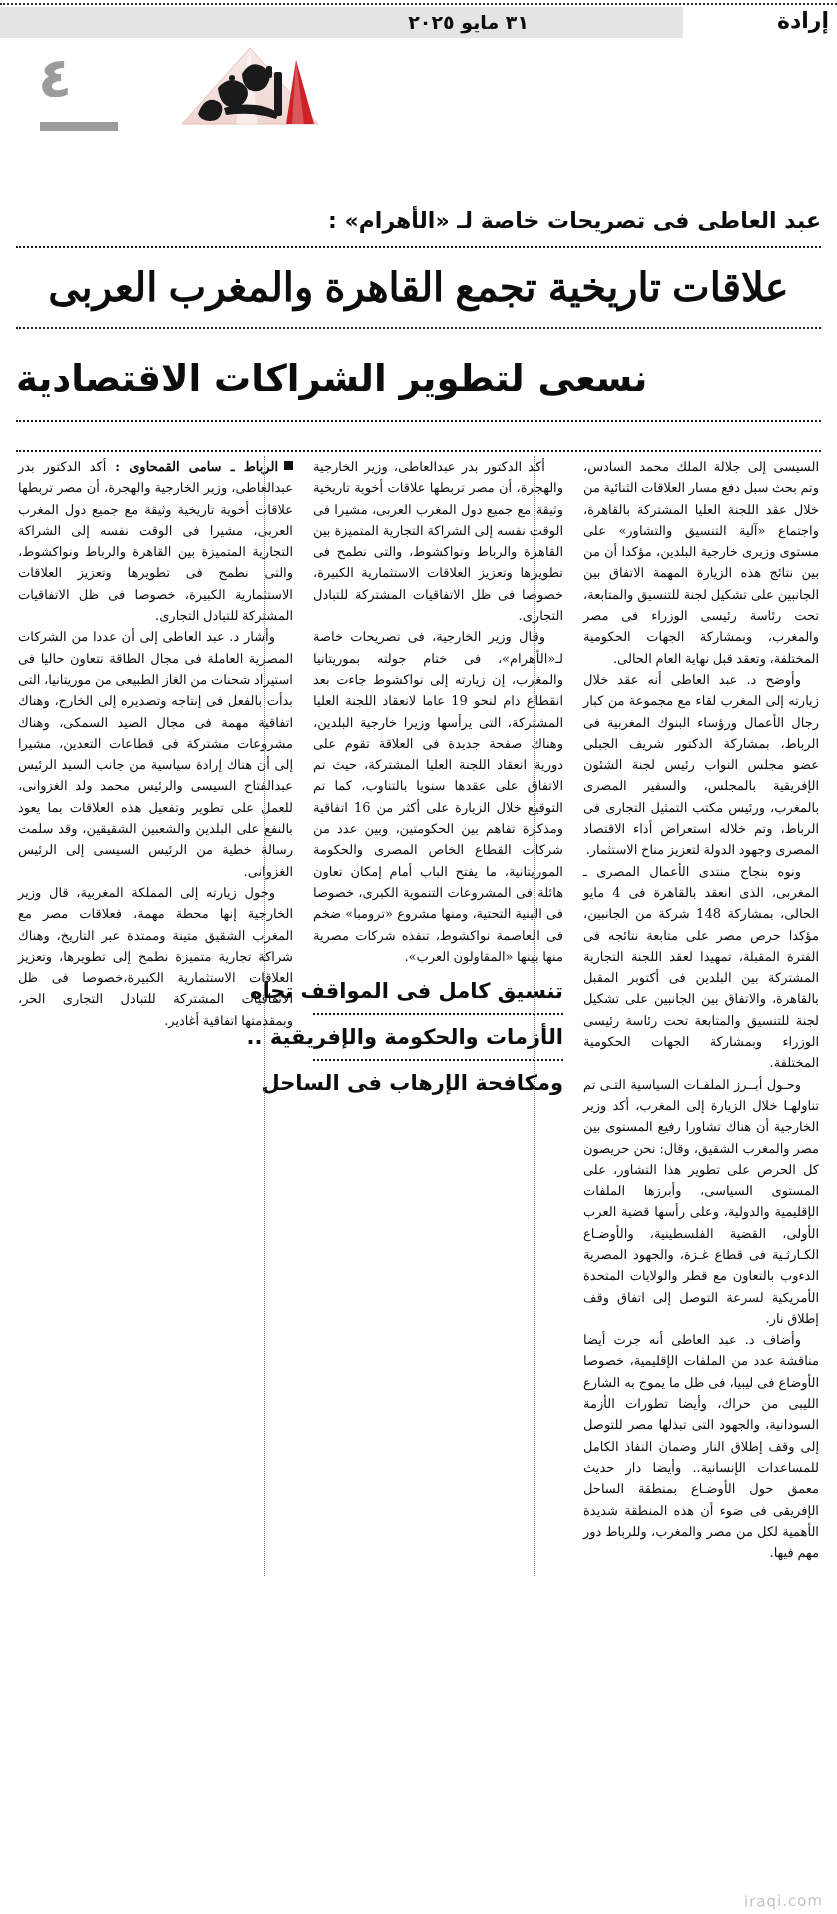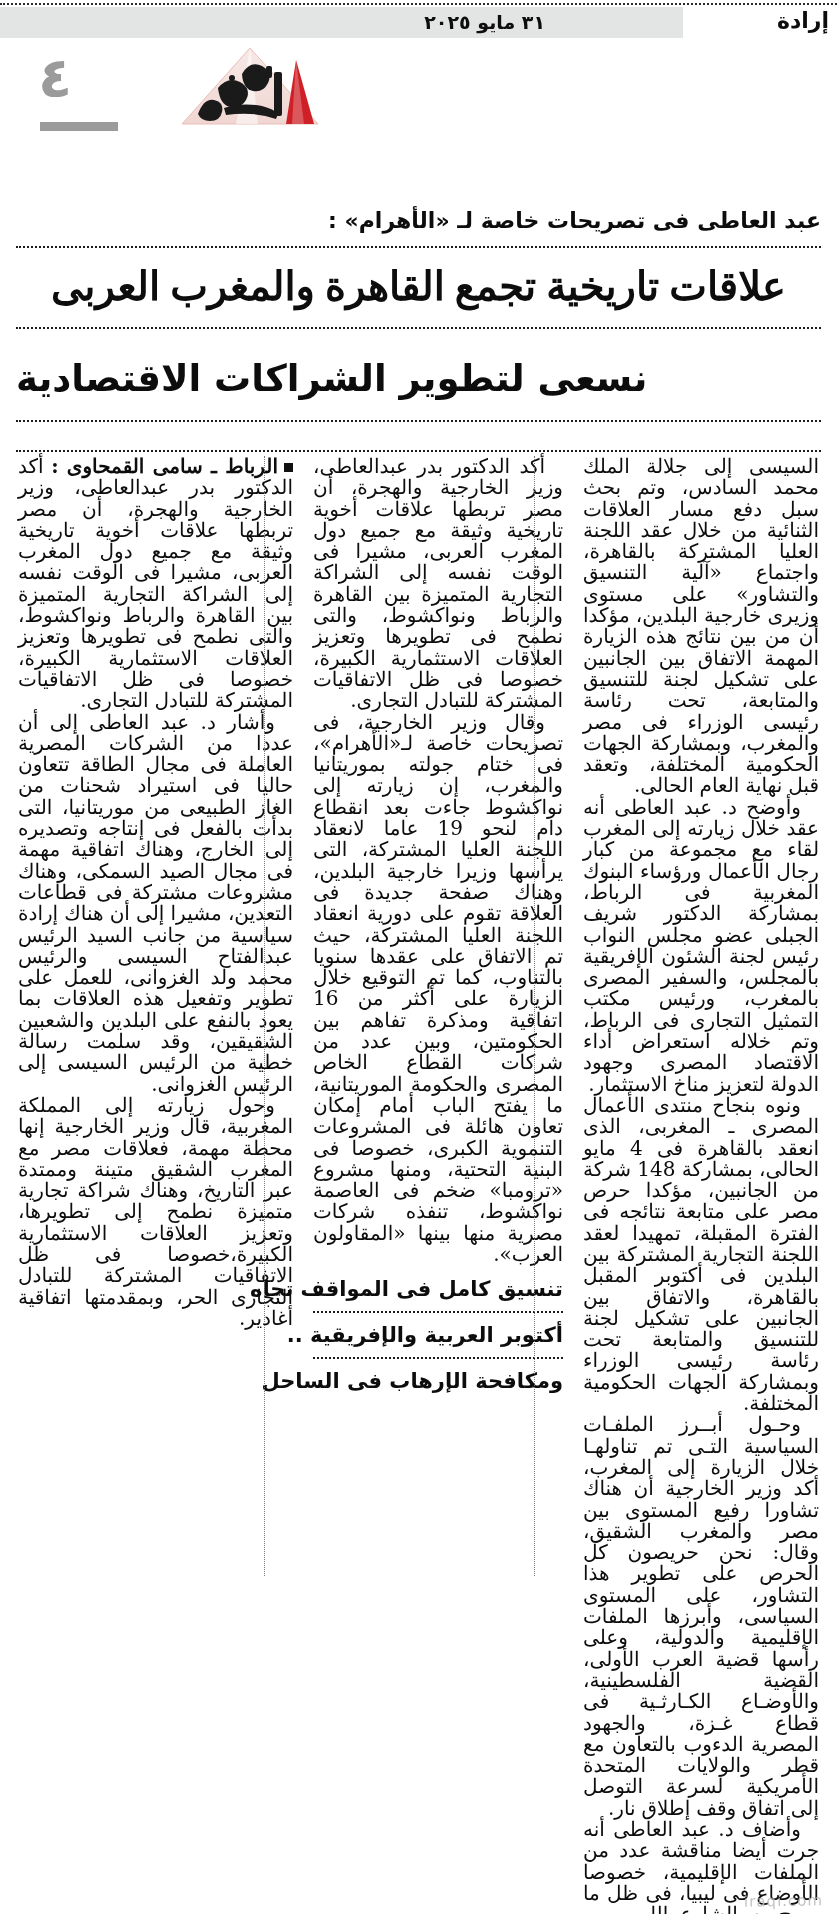--- a/index.html
+++ b/index.html
@@ -45,21 +45,21 @@
     right: 8px;
     font-size: 22px;
     font-weight: bold;
     letter-spacing: -1px;
     line-height: 30px;
     font-family: "DejaVu Sans", "Liberation Sans", sans-serif;
   }
   .date-text {
     position: absolute;
     top: 7px;
-    right: 292px;
+    right: 308px;
     font-size: 19px;
     font-weight: bold;
     line-height: 30px;
   }
 
   
   .logo-zone {
     position: absolute;
     top: 44px;
     left: 0;
@@ -121,21 +121,21 @@
   .headline-1 {
     position: absolute;
     top: 258px;
     left: 16px;
     width: 805px;
     text-align: center;
     font-size: 40px;
     font-weight: bold;
     line-height: 58px;
     letter-spacing: -2px;
-    font-family: Liberation Serif, serif;
+    font-family: Liberation Sans, sans-serif;
   }
   .headline-2 {
     position: absolute;
     top: 352px;
     left: 16px;
     width: 805px;
     text-align: left;
     font-size: 37px;
     font-weight: bold;
     line-height: 54px;
@@ -166,21 +166,21 @@
     top: 0;
     width: 0;
     height: 1120px;
     border-right: 1px dotted #777;
   }
   .vr1 { left: 252px; }
   .vr2 { left: 522px; }
 
   p.para {
     margin: 0 0 0 0;
-    font-size: 20px;
+    font-size: 13px;
     line-height: 21.3px;
     text-align: justify;
     text-align-last: right;
     text-indent: 18px;
     font-family: "DejaVu Serif", "Liberation Serif", serif;
     font-weight: 500;
     letter-spacing: -0.2px;
     word-spacing: -0.5px;
   }
   p.para.noind { text-indent: 0; }
@@ -290,21 +290,21 @@
     <p class="para">وحـول أبــرز الملفـات السياسية التـى تم تناولهـا خلال الزيارة إلى المغرب، أكد وزير الخارجية أن هناك تشاورا رفيع المستوى بين مصر والمغرب الشقيق، وقال: نحن حريصون كل الحرص على تطوير هذا التشاور، على المستوى السياسى، وأبرزها الملفات الإقليمية والدولية، وعلى رأسها قضية العرب الأولى، القضية الفلسطينية، والأوضـاع الكـارثـية فى قطاع غـزة، والجهود المصرية الدءوب بالتعاون مع قطر والولايات المتحدة الأمريكية لسرعة التوصل إلى اتفاق وقف إطلاق نار.</p>
     <p class="para">وأضاف د. عبد العاطى أنه جرت أيضا مناقشة عدد من الملفات الإقليمية، خصوصا الأوضاع فى ليبيا، فى ظل ما يموج به الشارع الليبى من حراك، وأيضا تطورات الأزمة السودانية، والجهود التى تبذلها مصر للتوصل إلى وقف إطلاق النار وضمان النفاذ الكامل للمساعدات الإنسانية.. وأيضا دار حديث معمق حول الأوضـاع بمنطقة الساحل الإفريقى فى ضوء أن هذه المنطقة شديدة الأهمية لكل من مصر والمغرب، وللرباط دور مهم فيها.</p>
   </div>
 
   <div class="col col-mid">
     <p class="para">أكد الدكتور بدر عبدالعاطى، وزير الخارجية والهجرة، أن مصر تربطها علاقات أخوية تاريخية وثيقة مع جميع دول المغرب العربى، مشيرا فى الوقت نفسه إلى الشراكة التجارية المتميزة بين القاهرة والرباط ونواكشوط، والتى نطمح فى تطويرها وتعزيز العلاقات الاستثمارية الكبيرة، خصوصا فى ظل الاتفاقيات المشتركة للتبادل التجارى.</p>
     <p class="para">وقال وزير الخارجية، فى تصريحات خاصة لـ«الأهرام»، فى ختام جولته بموريتانيا والمغرب، إن زيارته إلى نواكشوط جاءت بعد انقطاع دام لنحو 19 عاما لانعقاد اللجنة العليا المشتركة، التى يرأسها وزيرا خارجية البلدين، وهناك صفحة جديدة فى العلاقة تقوم على دورية انعقاد اللجنة العليا المشتركة، حيث تم الاتفاق على عقدها سنويا بالتناوب، كما تم التوقيع خلال الزيارة على أكثر من 16 اتفاقية ومذكرة تفاهم بين الحكومتين، وبين عدد من شركات القطاع الخاص المصرى والحكومة الموريتانية، ما يفتح الباب أمام إمكان تعاون هائلة فى المشروعات التنموية الكبرى، خصوصا فى البنية التحتية، ومنها مشروع «ترومبا» ضخم فى العاصمة نواكشوط، تنفذه شركات مصرية منها بينها «المقاولون العرب».</p>
     <div class="subhead-block">
       <div class="subhead-line">تنسيق كامل فى المواقف تجاه</div>
       <div class="subhead-rule"></div>
-      <div class="subhead-line">أكتوبر العربية والإفريقية ..</div>
+      <div class="subhead-line">الأزمات والحكومة والإفريقية ..</div>
       <div class="subhead-rule"></div>
       <div class="subhead-line">ومكافحة الإرهاب فى الساحل</div>
     </div>
   </div>
 
   <div class="col col-left">
     <p class="para noind"><span class="lead-marker"></span><span class="lead-name">الرباط ـ سامى القمحاوى :</span> <span>أكد الدكتور بدر عبدالعاطى، وزير الخارجية والهجرة، أن مصر تربطها علاقات أخوية تاريخية وثيقة مع جميع دول المغرب العربى، مشيرا فى الوقت نفسه إلى الشراكة التجارية المتميزة بين القاهرة والرباط ونواكشوط، والتى نطمح فى تطويرها وتعزيز العلاقات الاستثمارية الكبيرة، خصوصا فى ظل الاتفاقيات المشتركة للتبادل التجارى.</span></p>
     <p class="para">وأشار د. عبد العاطى إلى أن عددا من الشركات المصرية العاملة فى مجال الطاقة تتعاون حاليا فى استيراد شحنات من الغاز الطبيعى من موريتانيا، التى بدأت بالفعل فى إنتاجه وتصديره إلى الخارج، وهناك اتفاقية مهمة فى مجال الصيد السمكى، وهناك مشروعات مشتركة فى قطاعات التعدين، مشيرا إلى أن هناك إرادة سياسية من جانب السيد الرئيس عبدالفتاح السيسى والرئيس محمد ولد الغزوانى، للعمل على تطوير وتفعيل هذه العلاقات بما يعود بالنفع على البلدين والشعبين الشقيقين، وقد سلمت رسالة خطية من الرئيس السيسى إلى الرئيس الغزوانى.</p>
     <p class="para">وحول زيارته إلى المملكة المغربية، قال وزير الخارجية إنها محطة مهمة، فعلاقات مصر مع المغرب الشقيق متينة وممتدة عبر التاريخ، وهناك شراكة تجارية متميزة نطمح إلى تطويرها، وتعزيز العلاقات الاستثمارية الكبيرة،خصوصا فى ظل الاتفاقيات المشتركة للتبادل التجارى الحر، وبمقدمتها اتفاقية أغادير.</p>
   </div>

